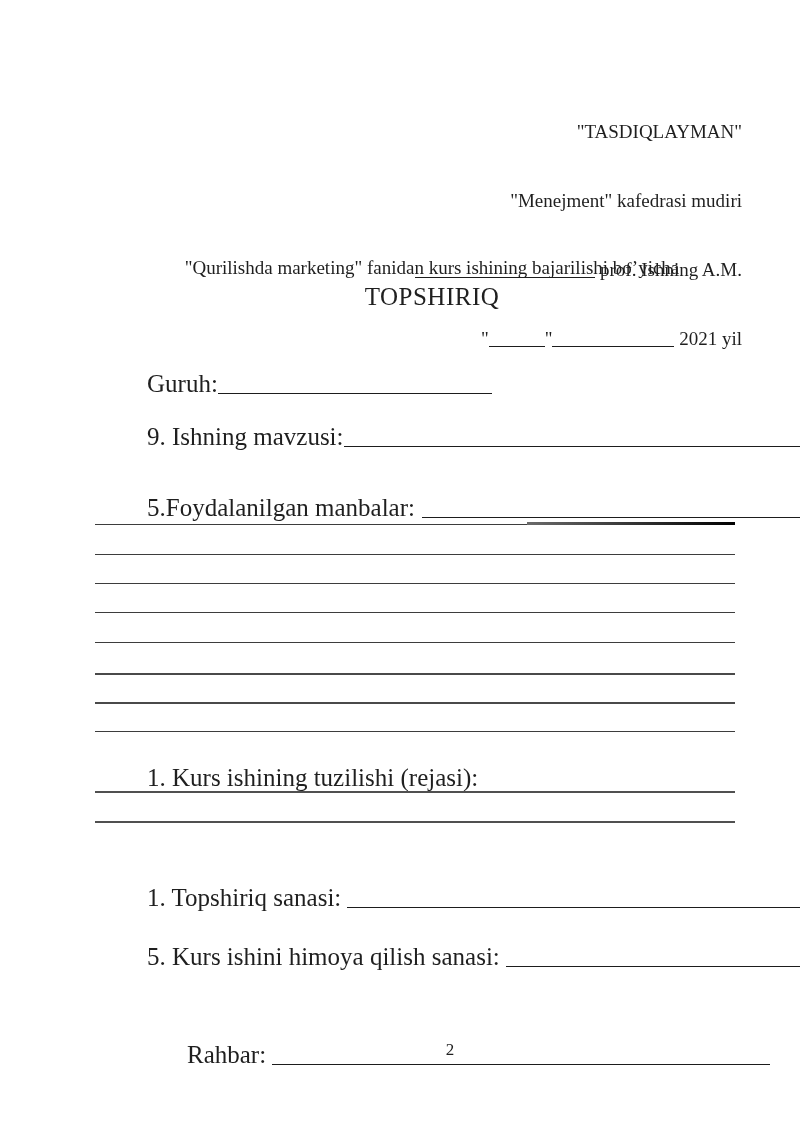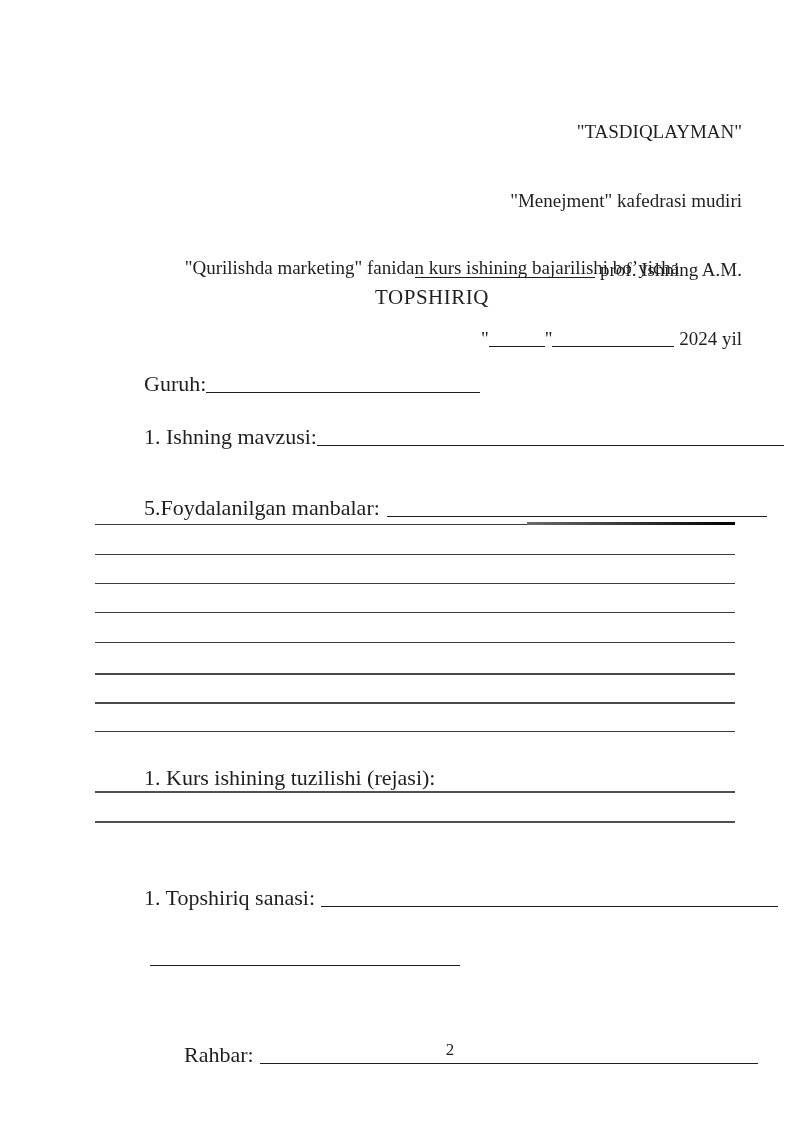--- a/index.html
+++ b/index.html
@@ -29,28 +29,28 @@
   .title-block {
     position: absolute;
     top: 256px;
     left: 64px;
     width: 736px;
     text-align: center;
     font-size: 19px;
     line-height: 24px;
   }
   .title-block .heading {
-    font-size: 21px;
+    font-size: 25px;
     margin-top: 5px;
     letter-spacing: 0.5px;
   }
   .row {
     position: absolute;
     left: 122px;
-    font-size: 22px;
+    font-size: 25px;
     line-height: 22px;
     white-space: pre;
   }
   .blank {
     display: inline-block;
     height: 3px;
     border-bottom: 1.6px solid #1d1d1d;
     transform: translateY(2px);
   }
   .rule {
@@ -81,34 +81,34 @@
 </style>
 </head>
 <body>
 
 <div class="page">
 
   <div class="approval">
     <div><span>"TASDIQLAYMAN"</span></div>
     <div><span>"Menejment" kafedrasi mudiri</span></div>
     <div><span class="blank" style="width:180px"></span><span> prof. Ishning A.M.</span></div>
-    <div><span>"</span><span class="blank" style="width:56px"></span><span>"</span><span class="blank" style="width:122px"></span><span> 2024 yil</span></div>
+    <div><span>"</span><span class="blank" style="width:56px"></span><span>"</span><span class="blank" style="width:122px"></span><span> 2021 yil</span></div>
   </div>
 
   <div class="title-block">
     <div>"Qurilishda marketing" fanidan kurs ishining bajarilishi bo’yicha</div>
     <div class="heading">TOPSHIRIQ</div>
   </div>
 
   <div class="row" style="top:351px">
     <span>Guruh:</span><span class="blank" style="width:274px"></span>
   </div>
 
   <div class="row" style="top:404px">
-    <span>1. Ishning mavzusi:</span><span class="blank" style="width:467px"></span>
+    <span>9. Ishning mavzusi:</span><span class="blank" style="width:467px"></span>
   </div>
 
   <div class="row" style="top:475px">
     <span>5.Foydalanilgan manbalar:</span><span class="blank" style="width:380px;margin-left:7px"></span>
   </div>
 
   <div class="rule" style="top:524px"></div>
   <div class="rule-dark-overlay"></div>
   <div class="rule" style="top:554px"></div>
   <div class="rule" style="top:583px"></div>
@@ -123,21 +123,21 @@
   </div>
 
   <div class="rule mid" style="top:791px"></div>
   <div class="rule mid" style="top:821px"></div>
 
   <div class="row" style="top:865px">
     <span>1. Topshiriq sanasi:</span><span class="blank" style="width:457px;margin-left:6px"></span>
   </div>
 
   <div class="row" style="top:924px">
-    <span class="blank" style="width:310px;margin-left:6px"></span>
+    <span>5. Kurs ishini himoya qilish sanasi:</span><span class="blank" style="width:310px;margin-left:6px"></span>
   </div>
 
   <div class="row" style="top:1022px;left:162px">
     <span>Rahbar:</span><span class="blank" style="width:498px;margin-left:6px"></span>
   </div>
 
   <div class="page-number">2</div>
 
 </div>
 

